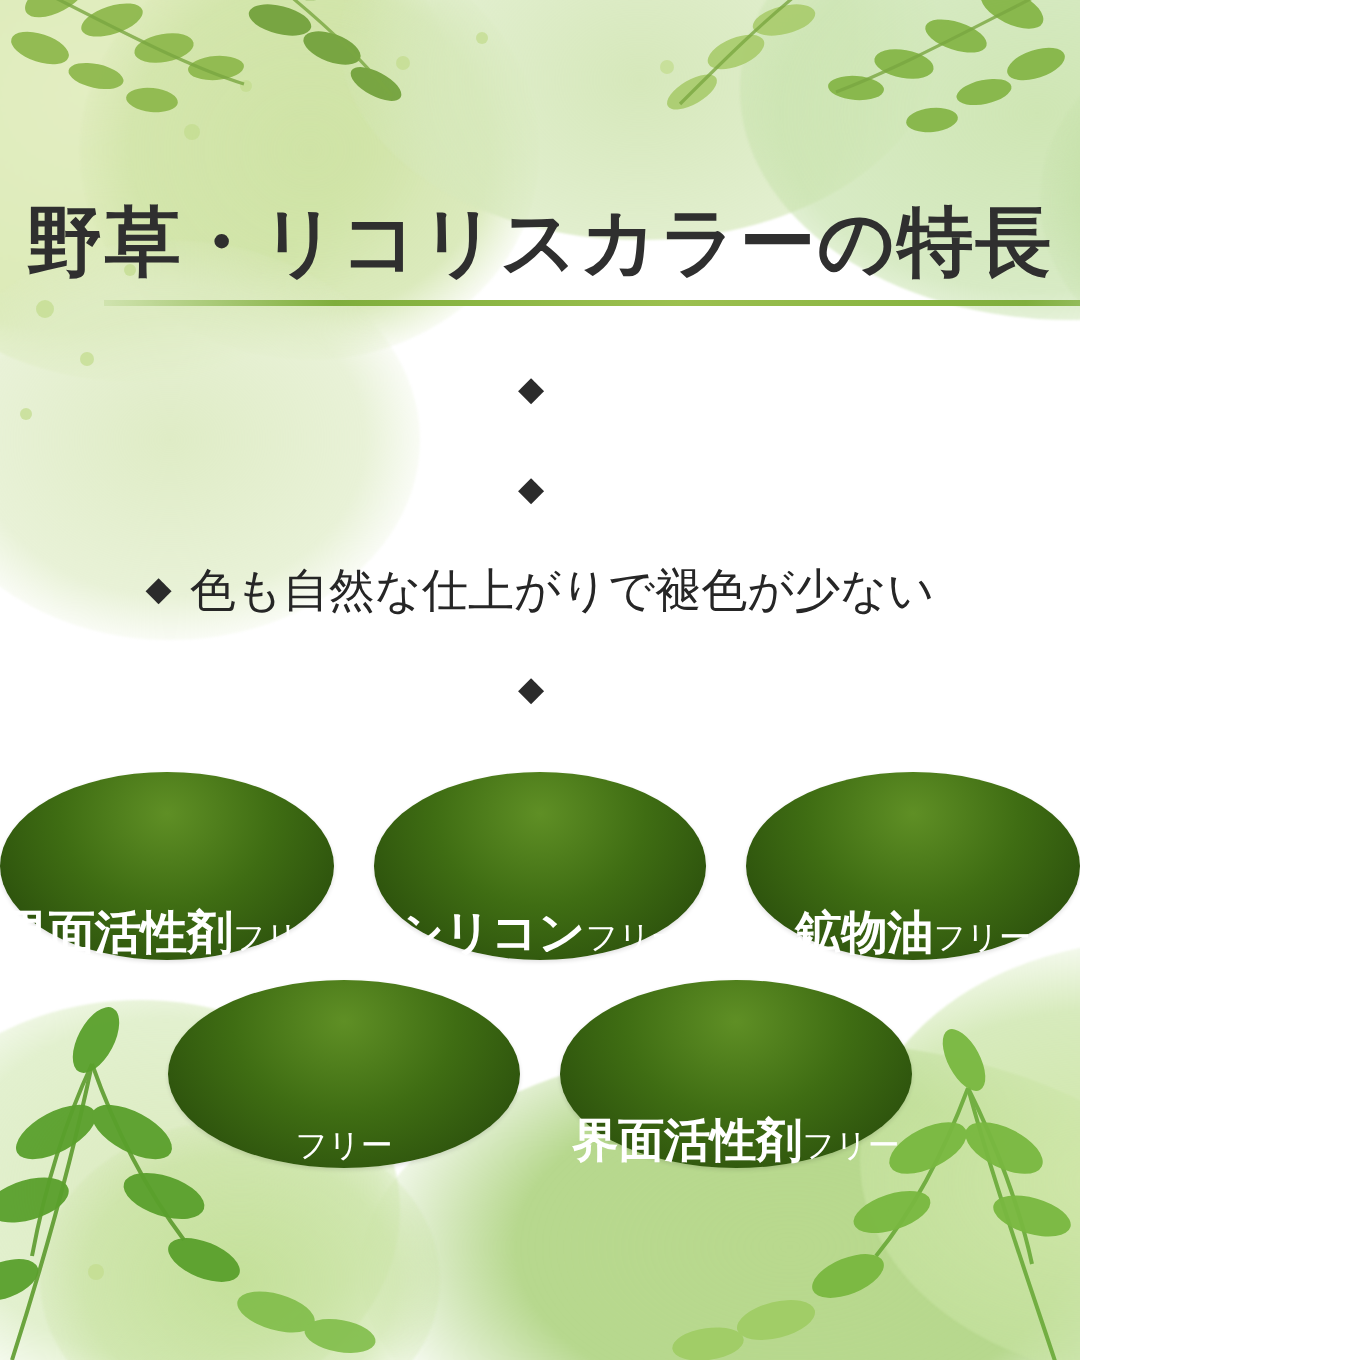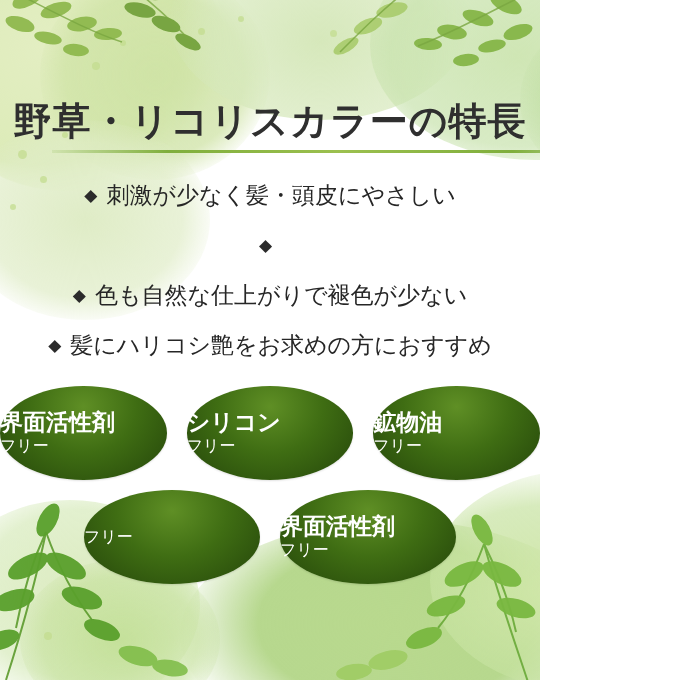--- a/index.html
+++ b/index.html
@@ -148,22 +148,22 @@
   .badge-row.row2 {
     margin-top: 10px;
   }
   .badge {
     width: 176px;
     height: 94px;
     border-radius: 50%;
     background: radial-gradient(ellipse at 50% 22%, #5f8f25 0%, #3f6d13 45%, #24450a 100%);
     color: #ffffff;
     display: flex;
-    flex-direction: column;
-    align-items: flex-start;
+    flex-direction: row;
+    align-items: flex-end;
     justify-content: center;
     box-shadow: 0 1px 2px rgba(0,0,0,0.12);
   }
   .badge-main {
     font-size: 23px;
     font-weight: 700;
     line-height: 1.15;
     font-family: "DejaVu Sans", "Liberation Sans", sans-serif;
   }
   .badge-sub {
@@ -299,32 +299,30 @@
       <ellipse cx="58" cy="202" rx="18" ry="8" transform="rotate(-8 58 202)"></ellipse>
     </g>
   </svg>
 
   <div class="title">野草・リコリスカラーの特長</div>
   <div class="title-underline"></div>
 
   <div class="bullets">
     <div class="bullet-row">
       <span class="diamond">◆</span>
-      <span>刺激が少なく髪・頭皮にやさしい</span>
     </div>
     <div class="bullet-row">
       <span class="diamond">◆</span>
     </div>
     <div class="bullet-row">
       <span class="diamond">◆</span>
       <span>色も自然な仕上がりで褪色が少ない</span>
     </div>
     <div class="bullet-row">
       <span class="diamond">◆</span>
-      <span>髪にハリコシ艶をお求めの方におすすめ</span>
     </div>
   </div>
 
   <div class="badges">
     <div class="badge-row">
       <div class="badge">
         <span class="badge-main">界面活性剤</span>
         <span class="badge-sub">フリー</span>
       </div>
       <div class="badge">

